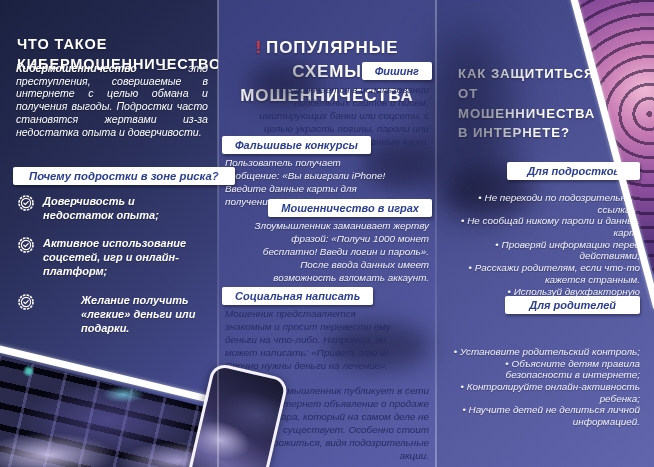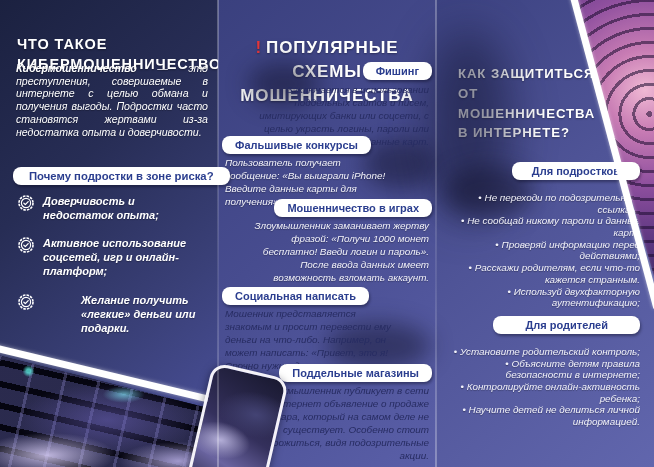--- a/index.html
+++ b/index.html
@@ -21,22 +21,22 @@
   .right-title{position:absolute;left:22px;top:53px;width:148px;font-size:13.2px;line-height:1.5;}
   .excl{color:#e2373b;margin-right:4px;}
 
   
   .intro{position:absolute;left:16px;top:62px;width:192px;margin:0;color:#fff;
     font-size:10.6px;font-style:italic;line-height:1.2;text-align:justify;
     text-shadow:0 1px 1px rgba(0,0,0,.3);}
   .intro b{font-weight:800;}
 
   
-  .pill{background:#fff;color:#2b3e8f;font-weight:800;
-    border-radius:8px;box-shadow:1px 2px 3px rgba(8,8,26,.4);display:inline-block;
+  .pill{background:#fff;color:#2b3e8f;font-weight:800;font-style:italic;
+    border-radius:2px;box-shadow:1px 2px 3px rgba(8,8,26,.4);display:inline-block;
     padding:3px 13px;font-size:11px;white-space:nowrap;z-index:3;position:absolute;}
   .risk-pill{left:13px;top:167px;font-size:11.3px;padding:3px 16px;}
 
   
   .risks{position:absolute;left:18px;top:194px;width:186px;z-index:2;}
   .risk-item{position:absolute;left:0;display:flex;gap:9px;align-items:flex-start;}
   .risk-item .txt{color:#fff;font-size:11px;font-weight:700;font-style:italic;line-height:1.28;
     text-shadow:0 1px 1px rgba(0,0,0,.3);}
   .badge{flex:0 0 16px;margin-top:1px;}
 
@@ -130,40 +130,39 @@
 
     <div class="pill" style="top:136px;left:4px;">Фальшивые конкурсы</div>
     <p class="scheme-text t-light al-l" style="top:156px;left:7px;width:168px;">Пользователь получает сообщение: «Вы выиграли iPhone! Введите данные карты для получения».</p>
 
     <div class="pill" style="top:199px;right:4px;">Мошенничество в играх</div>
     <p class="scheme-text t-light al-r" style="top:219px;right:7px;width:188px;">Злоумышленник заманивает жертву фразой: «Получи 1000 монет бесплатно! Введи логин и пароль». После ввода данных имеет возможность взломать аккаунт.</p>
 
     <div class="pill" style="top:287px;left:4px;">Социальная написать</div>
     <p class="scheme-text t-dark al-l" style="top:307px;left:7px;width:168px;">Мошенник представляется знакомым и просит перевести ему деньги на что-либо. Например, он может написать: «Привет, это я! Срочно нужны деньги на лечение».</p>
 
-    <div class="pill" style="top:364px;right:4px;">Поддельные магазины</div>
     <p class="scheme-text t-dark al-r" style="top:384px;right:7px;width:190px;">Злоумышленник публикует в сети Интернет объявление о продаже товара, который на самом деле не существует. Особенно стоит насторожиться, видя подозрительные акции.</p>
   </section>
 
   <section class="panel panel-right">
     <div class="blob" style="left:-10px;top:30px;width:85px;height:190px;filter:blur(22px);background:rgba(18,20,48,.5);"></div>
     <div class="blob" style="left:8px;top:166px;width:90px;height:52px;"></div>
 
     <h2 class="h-main right-title">КАК ЗАЩИТИТЬСЯ ОТ МОШЕННИЧЕСТВА В ИНТЕРНЕТЕ?</h2>
 
     <div class="pill" style="top:162px;right:14px;padding:3px 20px;">Для подростков</div>
     <ul class="rlist" style="top:192px;right:14px;width:196px;">
       <li>Не переходи по подозрительным ссылкам;</li>
       <li>Не сообщай никому пароли и данные карт;</li>
       <li>Проверяй информацию перед действиями;</li>
       <li>Расскажи родителям, если что-то кажется странным.</li>
       <li>Используй двухфакторную аутентификацию;</li>
     </ul>
 
-    <div class="pill" style="top:316px;right:14px;padding:3px 32px;">Для родителей</div>
+    <div class="pill" style="top:296px;right:14px;padding:3px 24px;">Для родителей</div>
     <ul class="rlist" style="top:346px;right:14px;width:200px;">
       <li>Установите родительский контроль;</li>
       <li>Объясните детям правила безопасности в интернете;</li>
       <li>Контролируйте онлайн-активность ребенка;</li>
       <li>Научите детей не делиться личной информацией.</li>
     </ul>
   </section>
 
   <div class="photo-disco"></div>
   <div class="stripe stripe-disco"></div>

